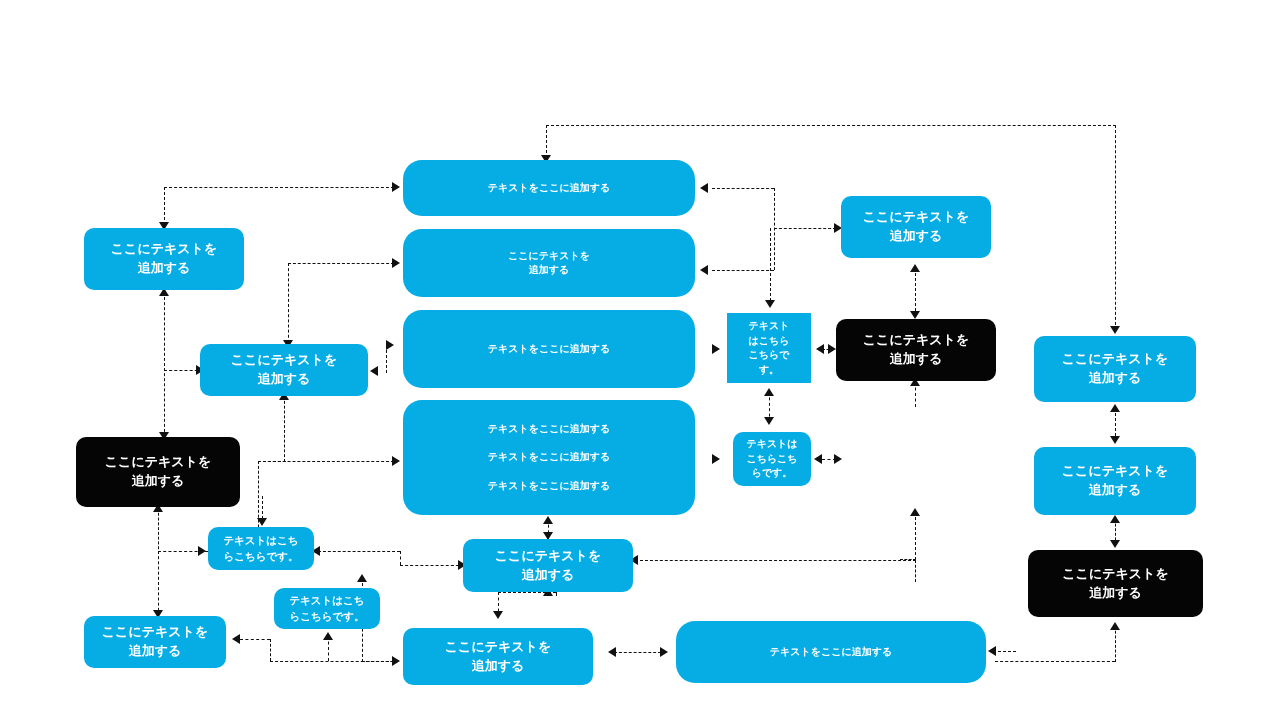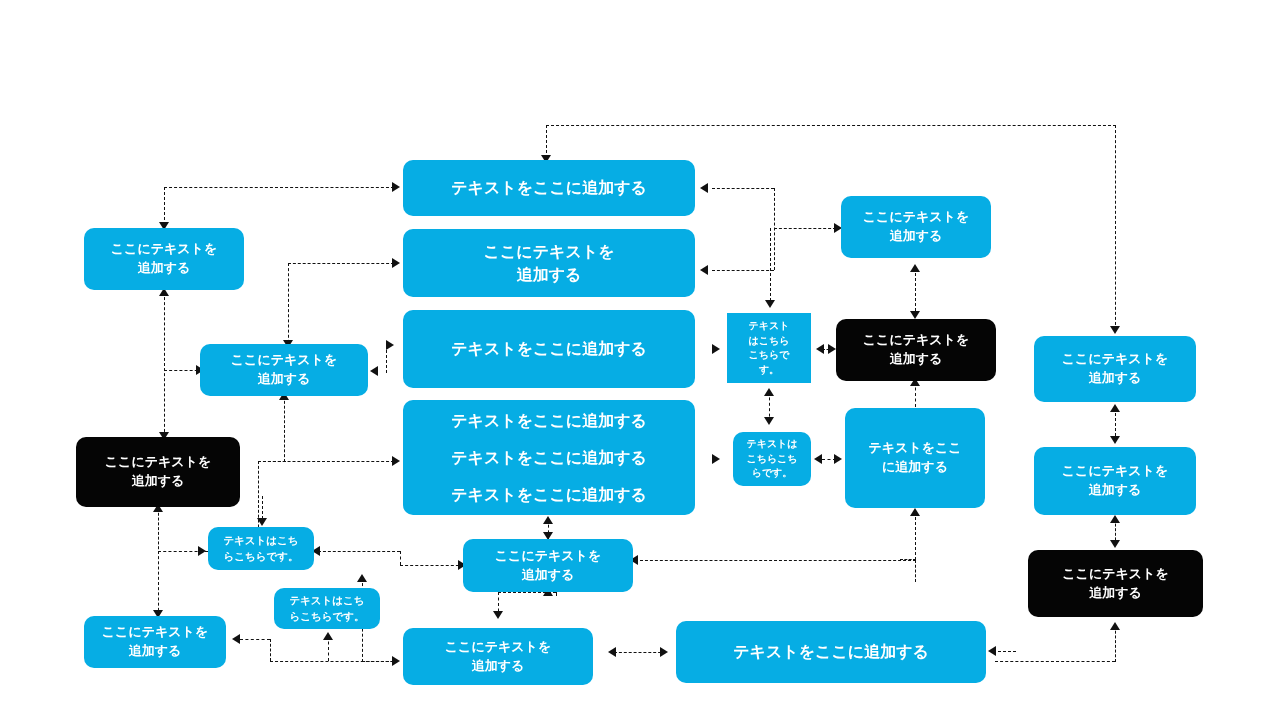--- a/index.html
+++ b/index.html
@@ -42,21 +42,21 @@
     font-weight:bold;
     border-radius:10px;
     line-height:1.45;
     padding:2px 6px;
     z-index:5;
   }
   .node.blue{background:#06ade4;}
   .node.black{background:#050505;}
   .node.sq{border-radius:0;}
   .node .ln{display:block;}
-  .f15{font-size:16px;}
+  .f15{font-size:10px;border-radius:19px;}
   .f14{font-size:13px;}
   .f11{font-size:10.5px;}
   .f10{font-size:10px;}
   .multi{flex-direction:column;justify-content:center;gap:14px;}
 
   
   .hseg,.vseg{position:absolute;z-index:2;}
   .hseg{height:0;border-top:1.6px dashed #111;}
   .vseg{width:0;border-left:1.6px dashed #111;}
 
@@ -311,26 +311,20 @@
     </div>
   </div>
 
   <div class="node black f14" style="left:836px;top:319px;width:160px;height:62px;">
     <div>
       <span class="ln">ここにテキストを</span>
       <span class="ln">追加する</span>
     </div>
   </div>
 
-  <div class="node blue f14" style="left:845px;top:408px;width:140px;height:100px;">
-    <div>
-      <span class="ln">テキストをここ</span>
-      <span class="ln">に追加する</span>
-    </div>
-  </div>
 
   <div class="node blue f14" style="left:1034px;top:336px;width:162px;height:66px;">
     <div>
       <span class="ln">ここにテキストを</span>
       <span class="ln">追加する</span>
     </div>
   </div>
 
   <div class="node blue f14" style="left:1034px;top:447px;width:162px;height:68px;">
     <div>

